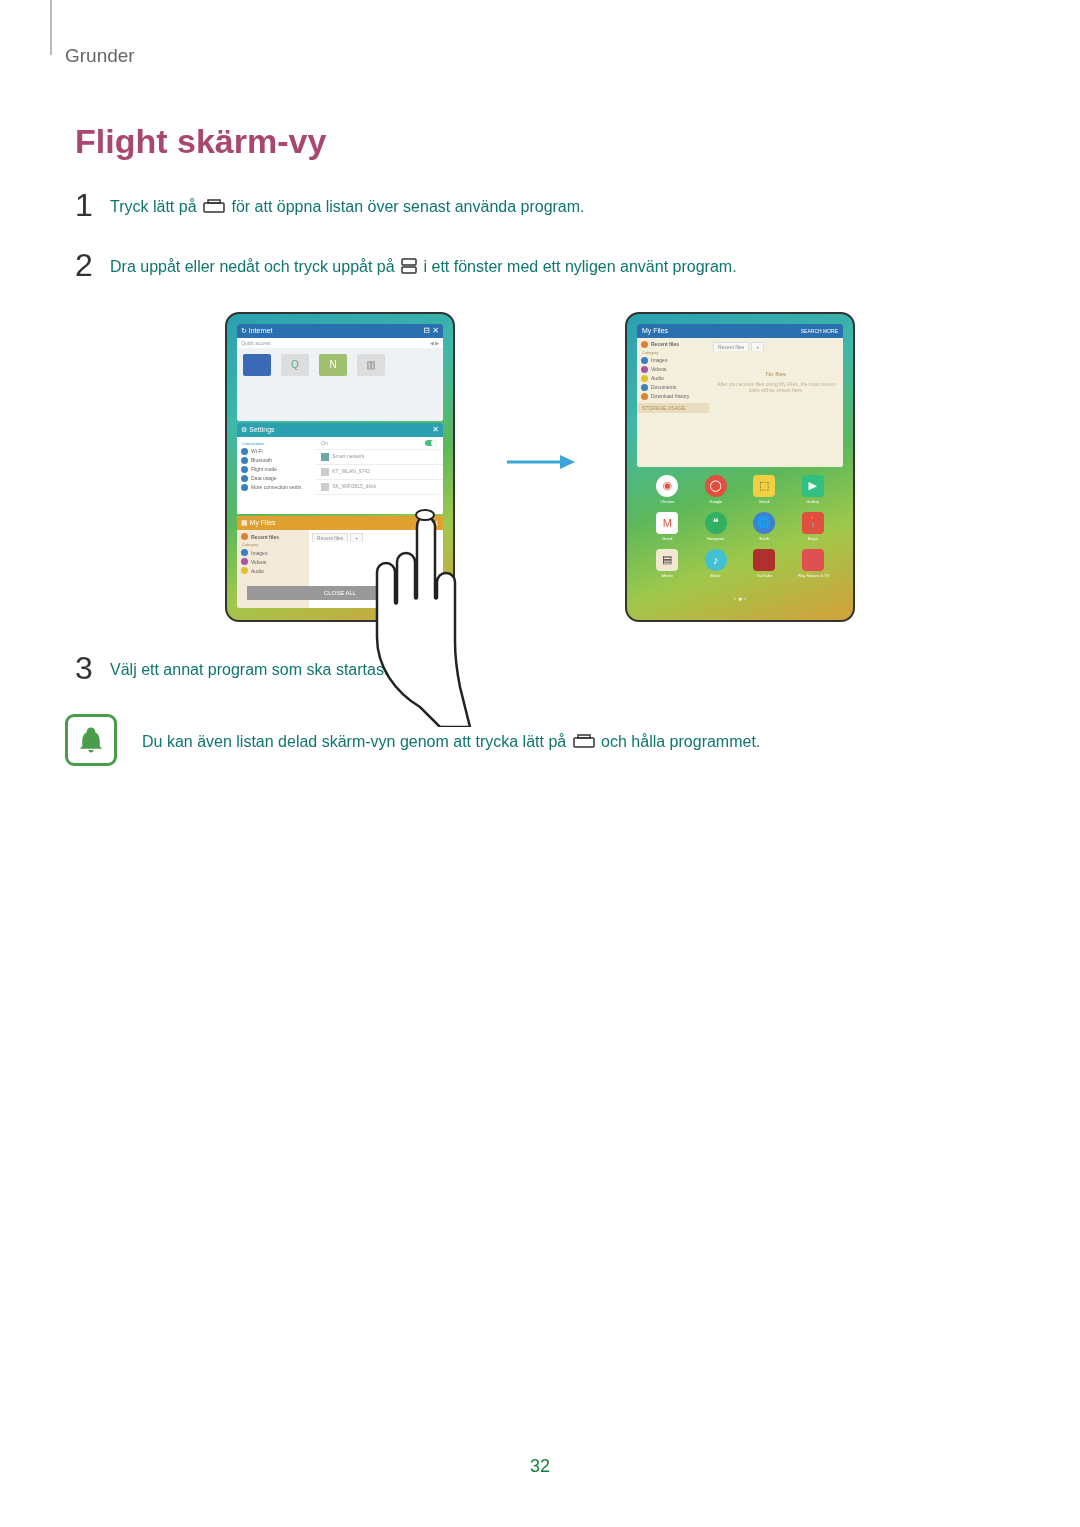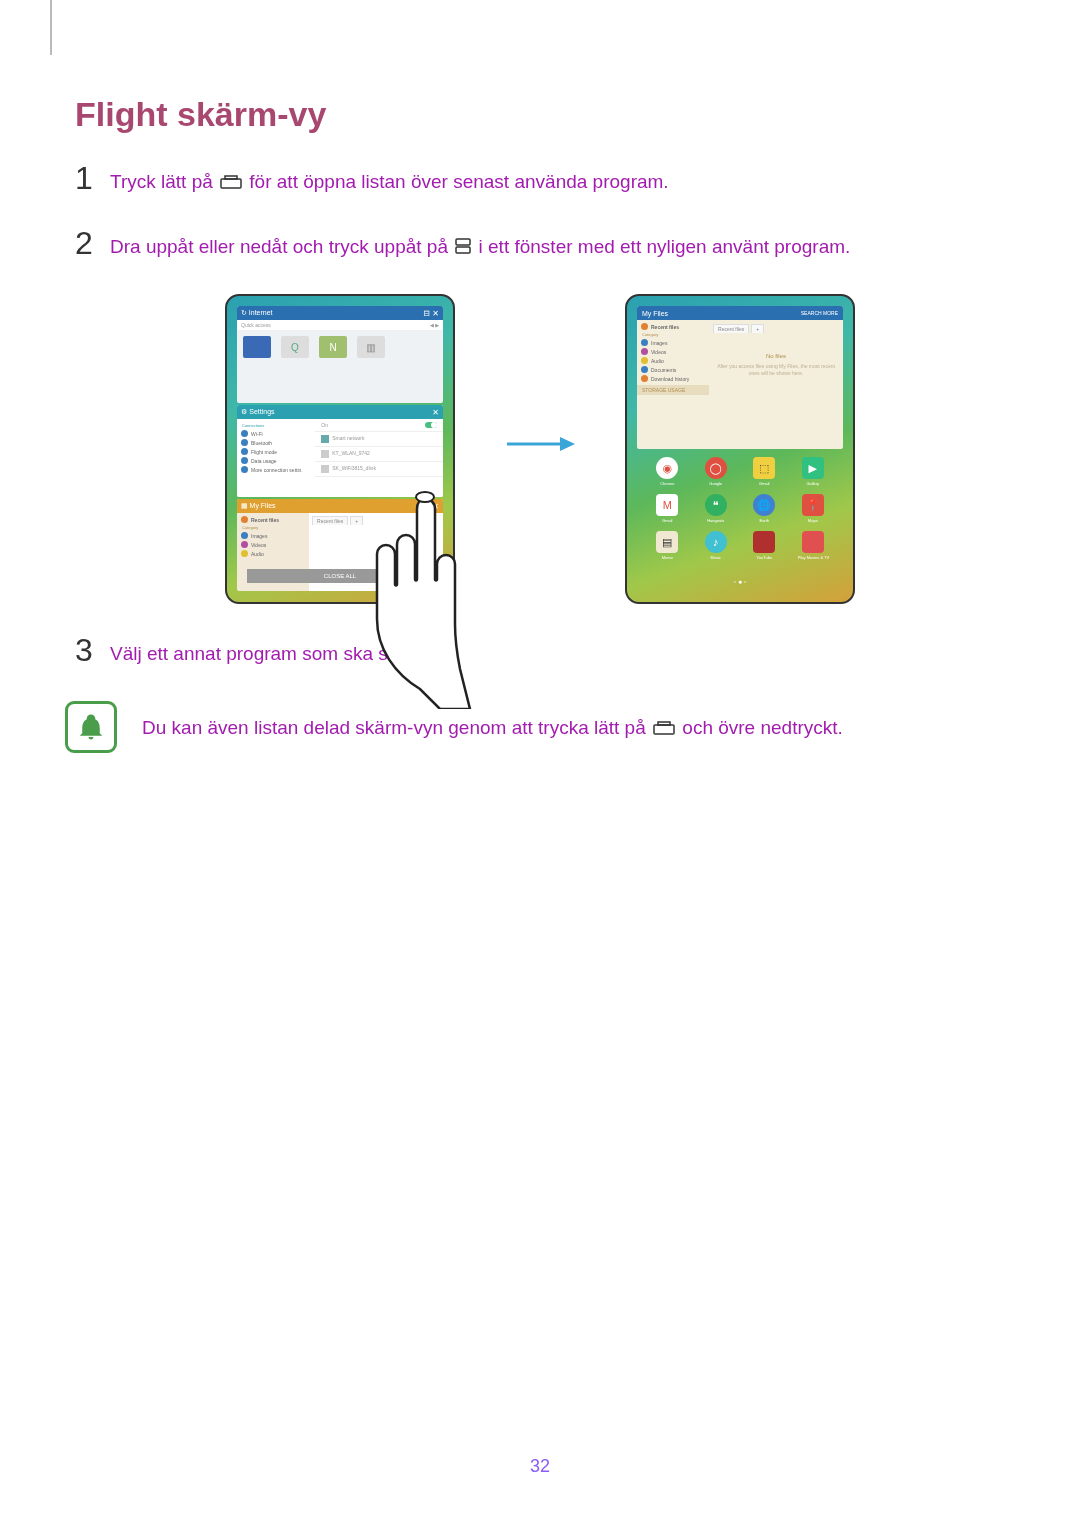--- a/index.html
+++ b/index.html
@@ -42,22 +42,22 @@
       margin-top: 28px;
     }
     .step-num {
       font-size: 32px;
       color: #333;
       font-weight: 300;
       min-width: 35px;
       line-height: 1;
     }
     .step-text {
-      font-size: 19px;
-      color: #a21caf;
+      font-size: 16px;
+      color: #0f766e;
       line-height: 1.7;
       padding-top: 4px;
     }
     .inline-icon {
       display: inline-block;
       vertical-align: middle;
       margin: 0 2px;
     }
     .figures {
       display: flex;
@@ -173,28 +173,29 @@
       justify-content: center;
       flex-shrink: 0;
     }
     .note-icon svg { width: 30px; height: 30px; }
     .page-num {
       position: absolute;
       bottom: 50px;
       left: 0; right: 0;
       text-align: center;
       font-size: 18px;
-      color: #8b5cf6;
+      color: #15803d;
     }
   </style>
 </head>
 <body>
 
 <div class="page">
   <div class="header-rule"></div>
+  <div class="breadcrumb">Grunder</div>
 
   <h1 class="title">Flight skärm-vy</h1>
 
   <div class="step">
     <div class="step-num">1</div>
     <div class="step-text">
       <span>Tryck lätt på </span>
       <span class="inline-icon">
         <svg width="22" height="14" viewBox="0 0 22 14">
             <rect x="1" y="4" width="20" height="9" rx="1" fill="none" stroke="#333" stroke-width="1.5"></rect>
@@ -451,18 +452,18 @@
         </svg>
     </div>
     <div class="step-text">
       <span>Du kan även listan delad skärm-vyn genom att trycka lätt på </span>
       <span class="inline-icon">
         <svg width="22" height="14" viewBox="0 0 22 14">
             <rect x="1" y="4" width="20" height="9" rx="1" fill="none" stroke="#333" stroke-width="1.5"></rect>
             <rect x="5" y="1" width="12" height="3" fill="none" stroke="#333" stroke-width="1.5"></rect>
           </svg>
       </span>
-      <span> och övre nedtryckt.</span>
+      <span> och hålla programmet.</span>
     </div>
   </div>
 
   <div class="page-num">32</div>
 </div>
 
 </body></html>

